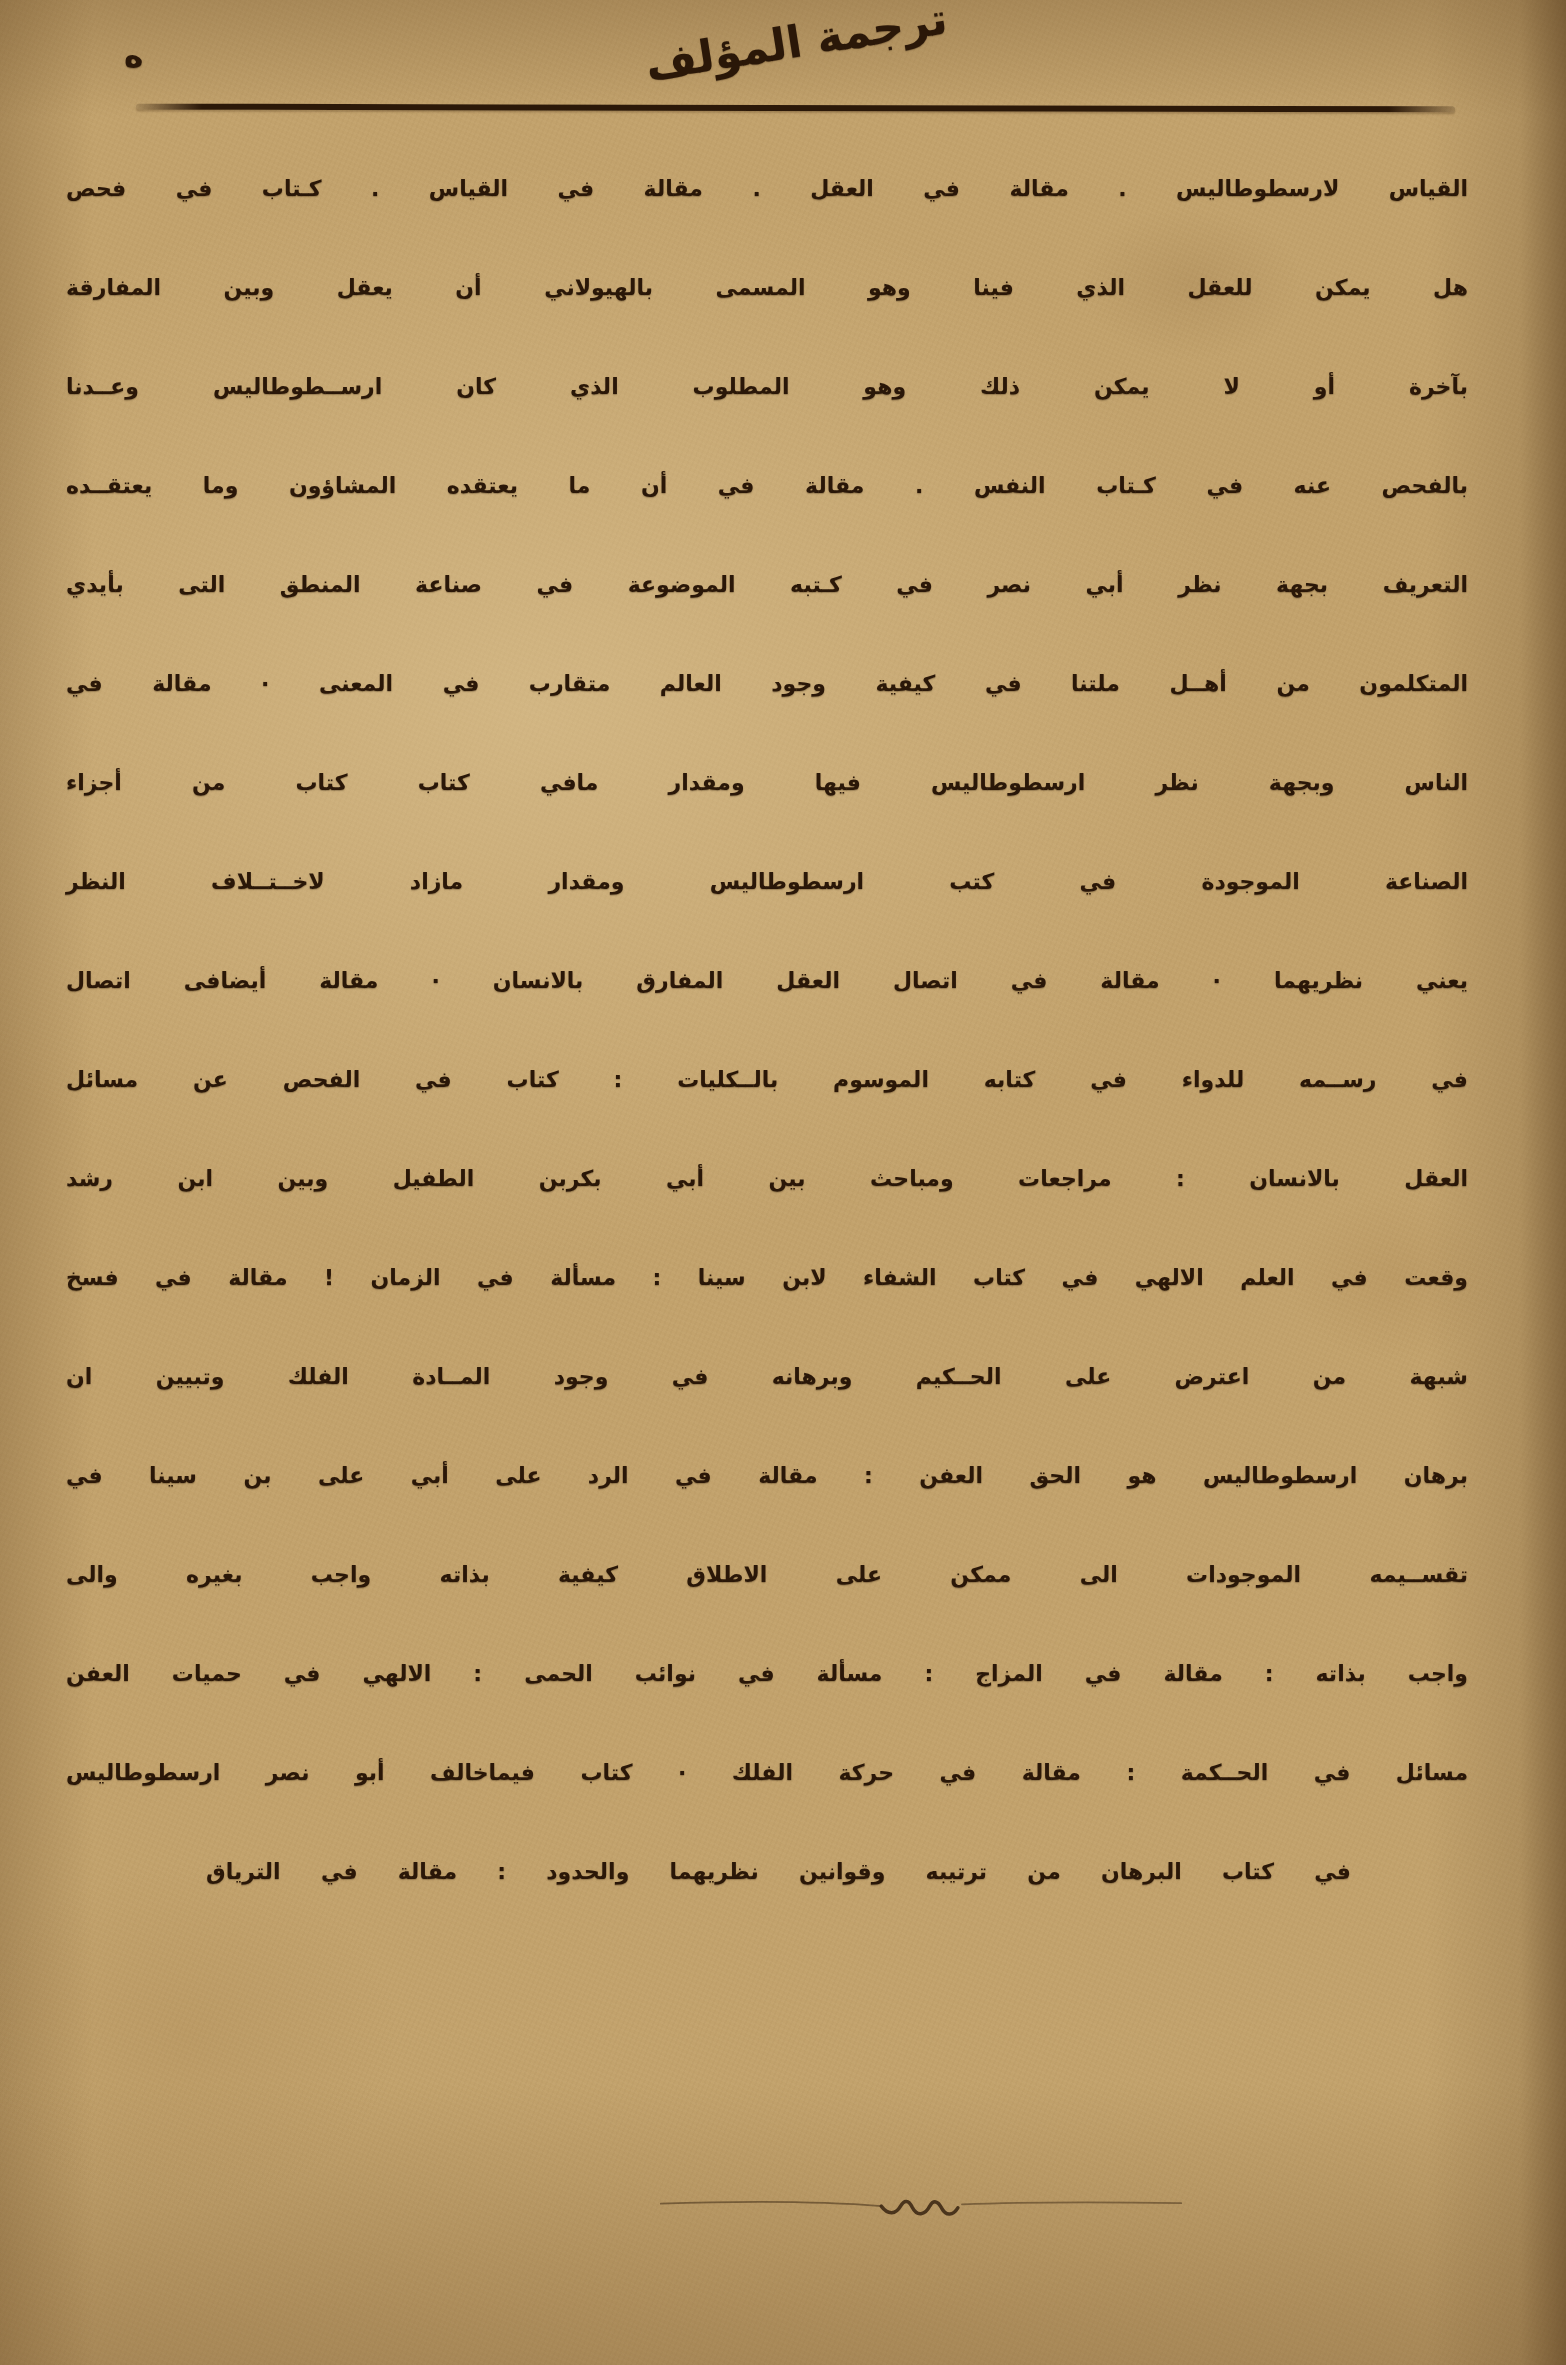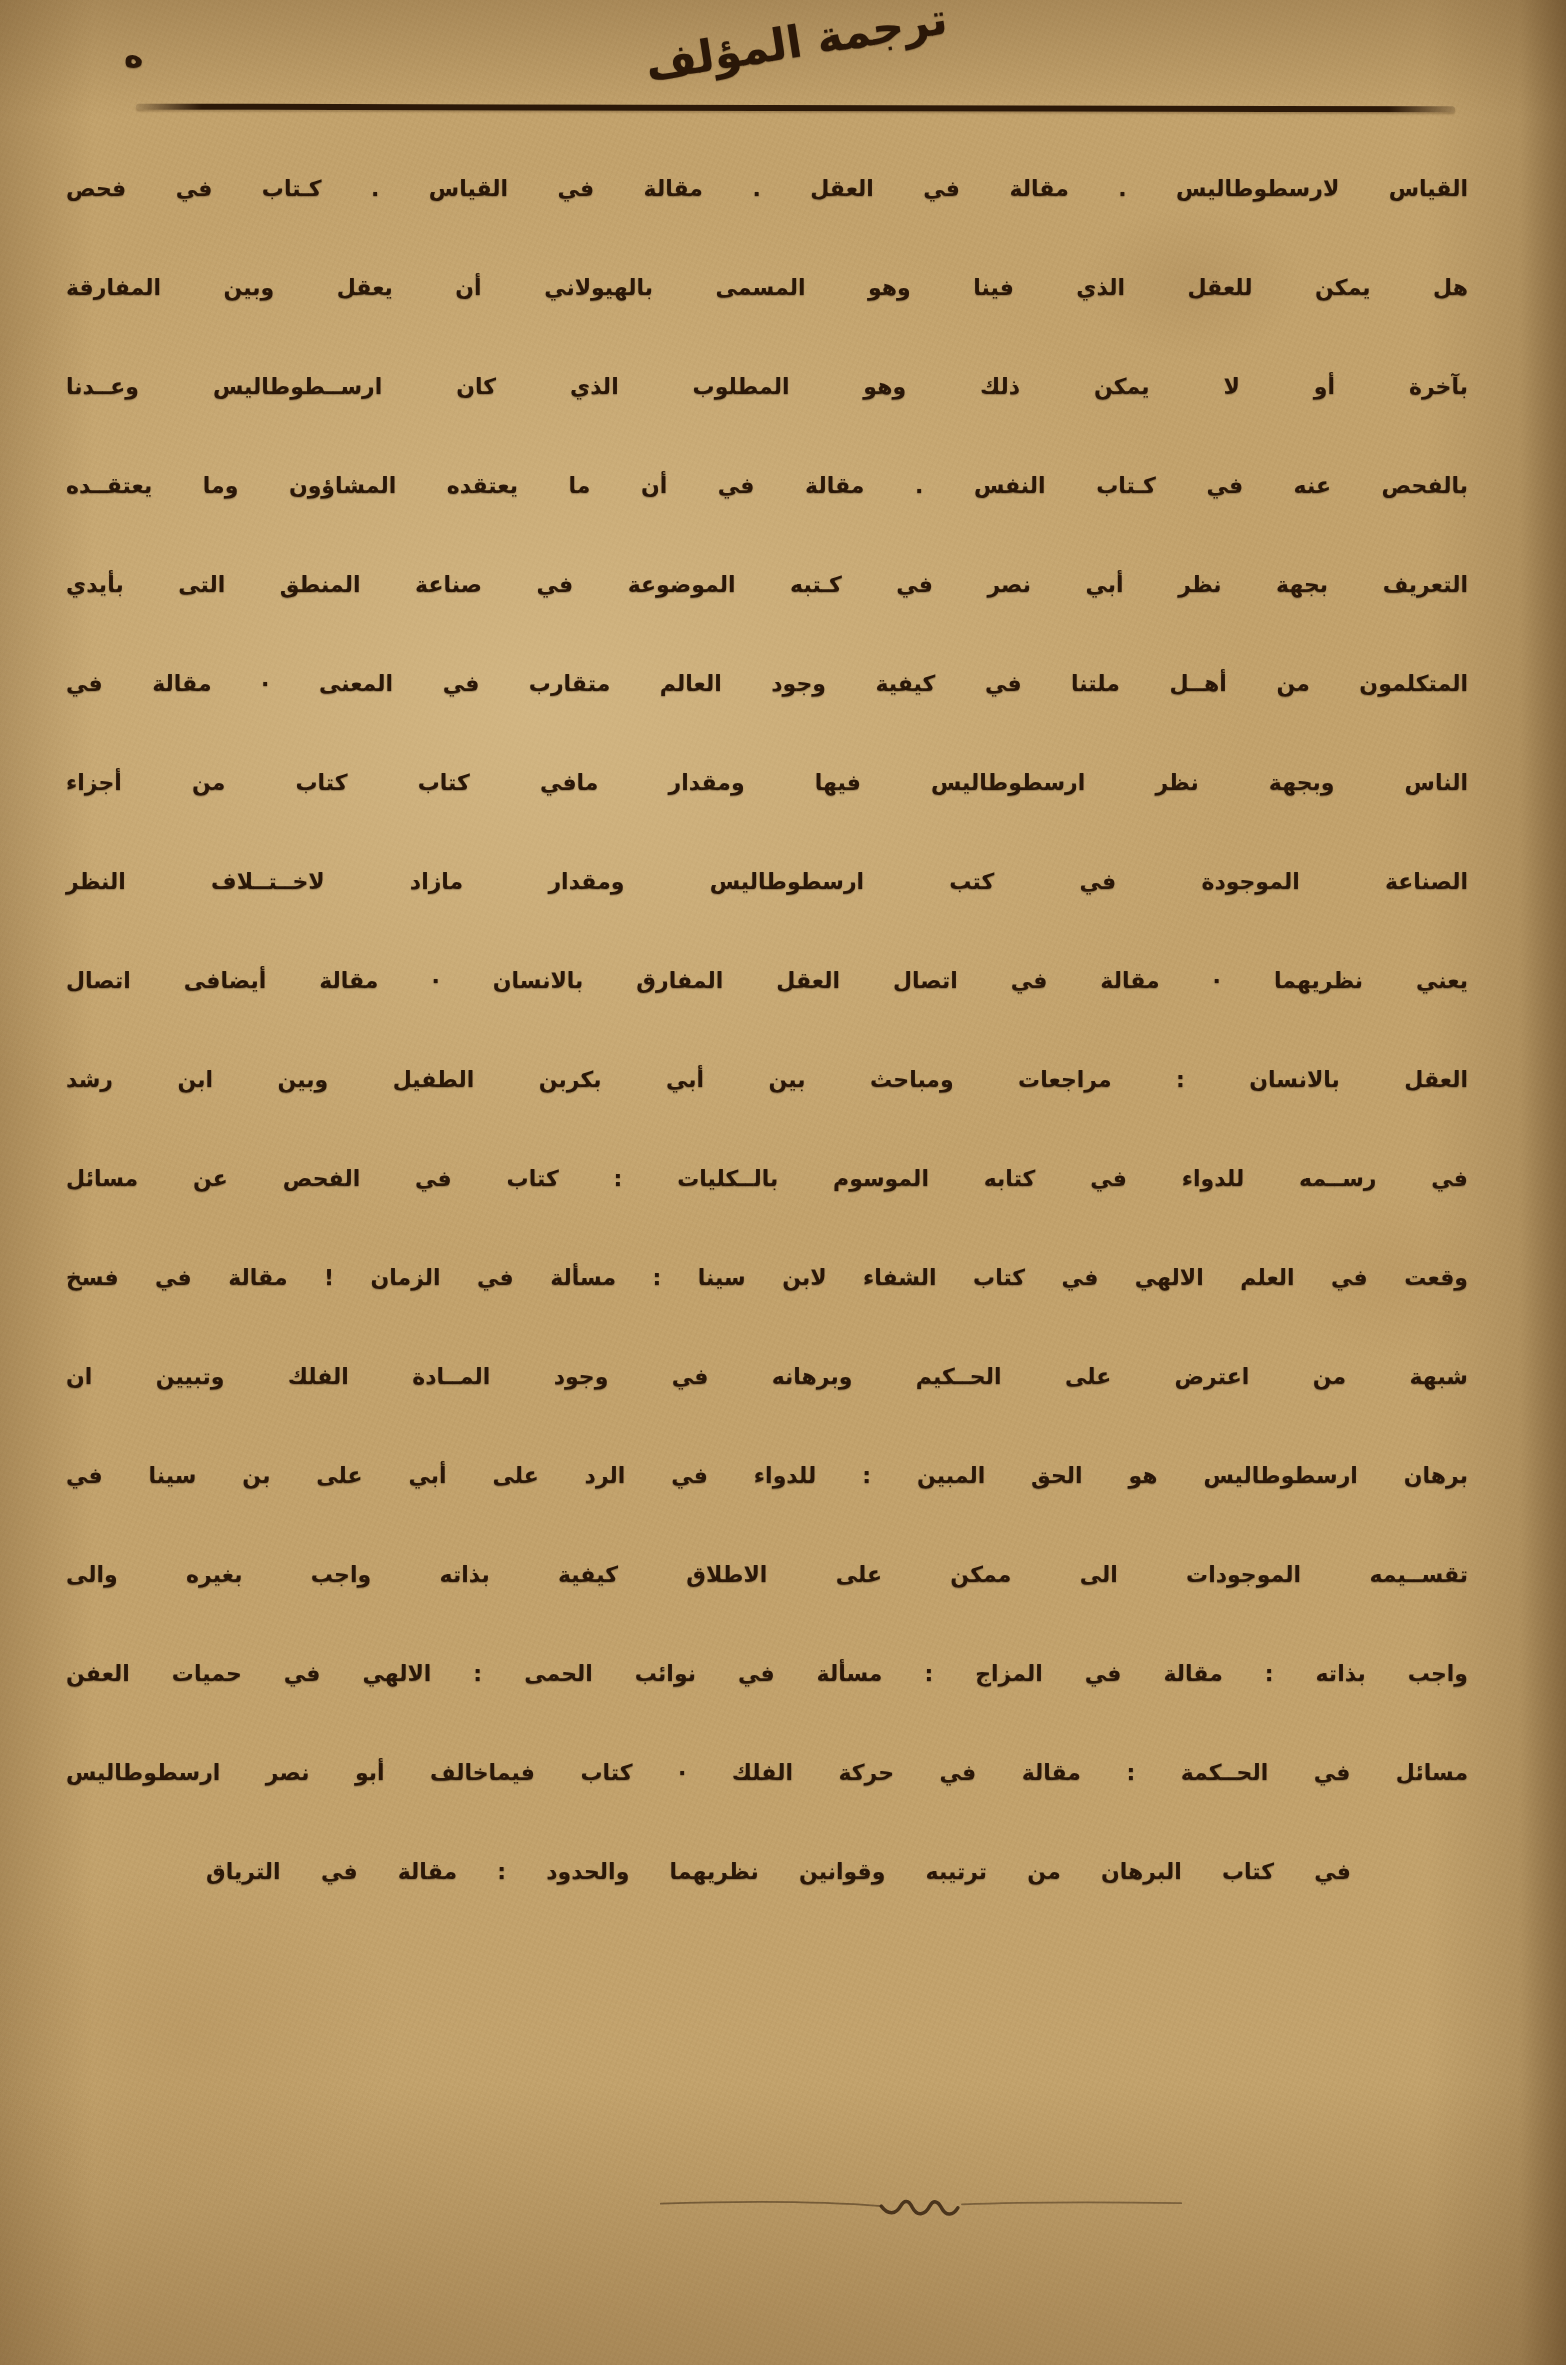--- a/index.html
+++ b/index.html
@@ -72,25 +72,25 @@
   <main class="text-block" dir="rtl" lang="ar">
       <div class="text-line">القياس لارسطوطاليس . مقالة في العقل . مقالة في القياس . كـتاب في فحص</div>
       <div class="text-line">هل يمكن للعقل الذي فينا وهو المسمى بالهيولاني أن يعقل وبين المفارقة</div>
       <div class="text-line">بآخرة أو لا يمكن ذلك وهو المطلوب الذي كان ارســطوطاليس وعــدنا</div>
       <div class="text-line">بالفحص عنه في كـتاب النفس . مقالة في أن ما يعتقده المشاؤون وما يعتقــده</div>
       <div class="text-line">التعريف بجهة نظر أبي نصر في كـتبه الموضوعة في صناعة المنطق التى بأيدي</div>
       <div class="text-line">المتكلمون من أهــل ملتنا في كيفية وجود العالم متقارب في المعنى · مقالة في</div>
       <div class="text-line">الناس وبجهة نظر ارسطوطاليس فيها ومقدار مافي كتاب كتاب من أجزاء</div>
       <div class="text-line">الصناعة الموجودة في كتب ارسطوطاليس ومقدار مازاد لاخــتــلاف النظر</div>
       <div class="text-line">يعني نظريهما · مقالة في اتصال العقل المفارق بالانسان · مقالة أيضافى اتصال</div>
+      <div class="text-line">في رســمه للدواء في كتابه الموسوم بالــكليات : كتاب في الفحص عن مسائل</div>
       <div class="text-line">العقل بالانسان : مراجعات ومباحث بين أبي بكربن الطفيل وبين ابن رشد</div>
-      <div class="text-line">في رســمه للدواء في كتابه الموسوم بالــكليات : كتاب في الفحص عن مسائل</div>
       <div class="text-line">وقعت في العلم الالهي في كتاب الشفاء لابن سينا : مسألة في الزمان ! مقالة في فسخ</div>
       <div class="text-line">شبهة من اعترض على الحــكيم وبرهانه في وجود المــادة الفلك وتبيين ان</div>
-      <div class="text-line">برهان ارسطوطاليس هو الحق المبين : للدواء في الرد على أبي على بن سينا في</div>
+      <div class="text-line">برهان ارسطوطاليس هو الحق العفن : مقالة في الرد على أبي على بن سينا في</div>
       <div class="text-line">تقســيمه الموجودات الى ممكن على الاطلاق كيفية بذاته واجب بغيره والى</div>
       <div class="text-line">واجب بذاته : مقالة في المزاج : مسألة في نوائب الحمى : الالهي في حميات العفن</div>
       <div class="text-line">مسائل في الحــكمة : مقالة في حركة الفلك · كتاب فيماخالف أبو نصر ارسطوطاليس</div>
       <div class="text-line">في كتاب البرهان من ترتيبه وقوانين نظريهما والحدود : مقالة في الترياق</div>
     </main>
 
   <svg class="ornament" viewBox="0 0 920 70" aria-hidden="true">
     <path d="M15 32 C 160 27 300 29 392 36" stroke-width="3" opacity="0.55"></path>
     <path d="M392 36 c 12 16 25 14 33 0 c 6 -11 14 -11 20 2 c 8 16 22 14 30 -2 c 6 -11 14 -9 20 3 c 8 15 20 13 28 0" stroke-width="6" opacity="0.9"></path>
     <path d="M530 33 C 660 28 790 29 905 31" stroke-width="3" opacity="0.5"></path>

